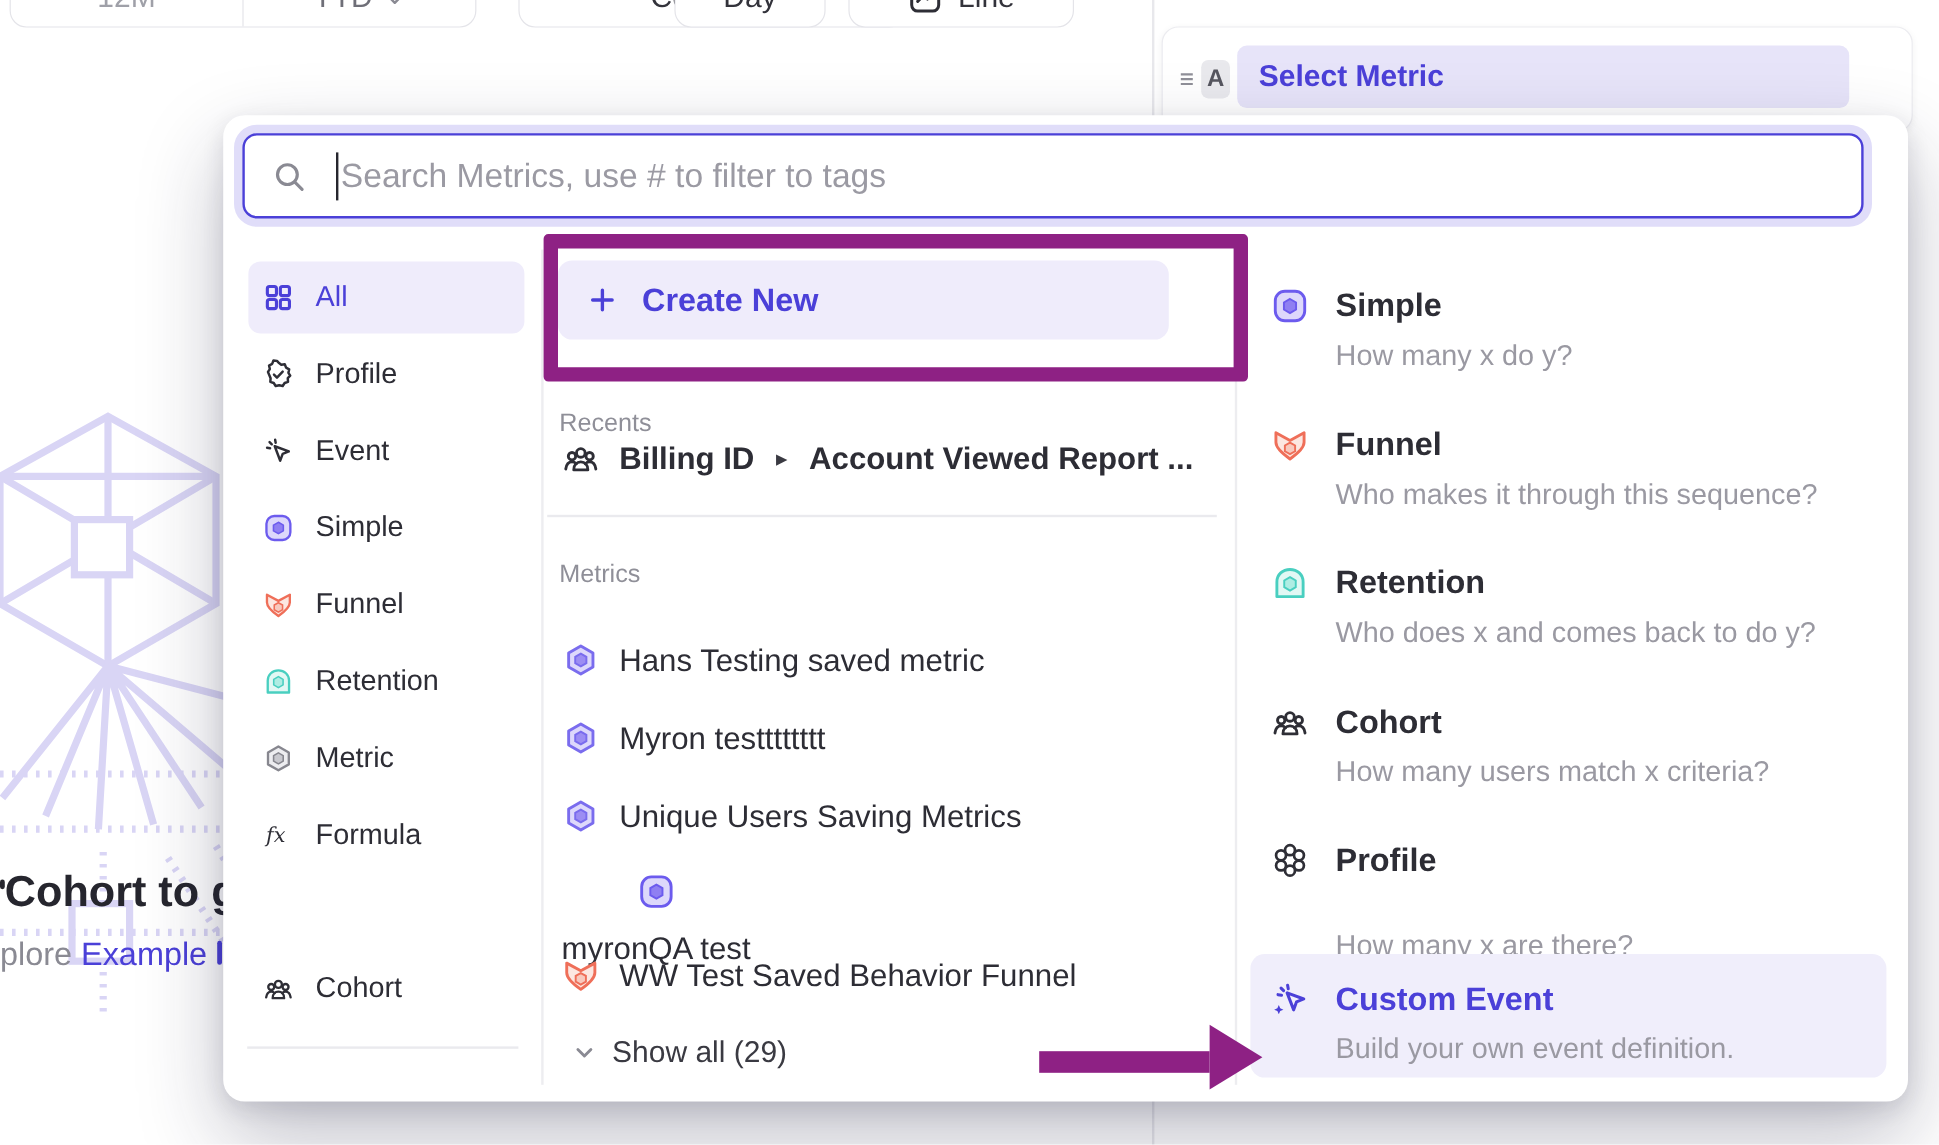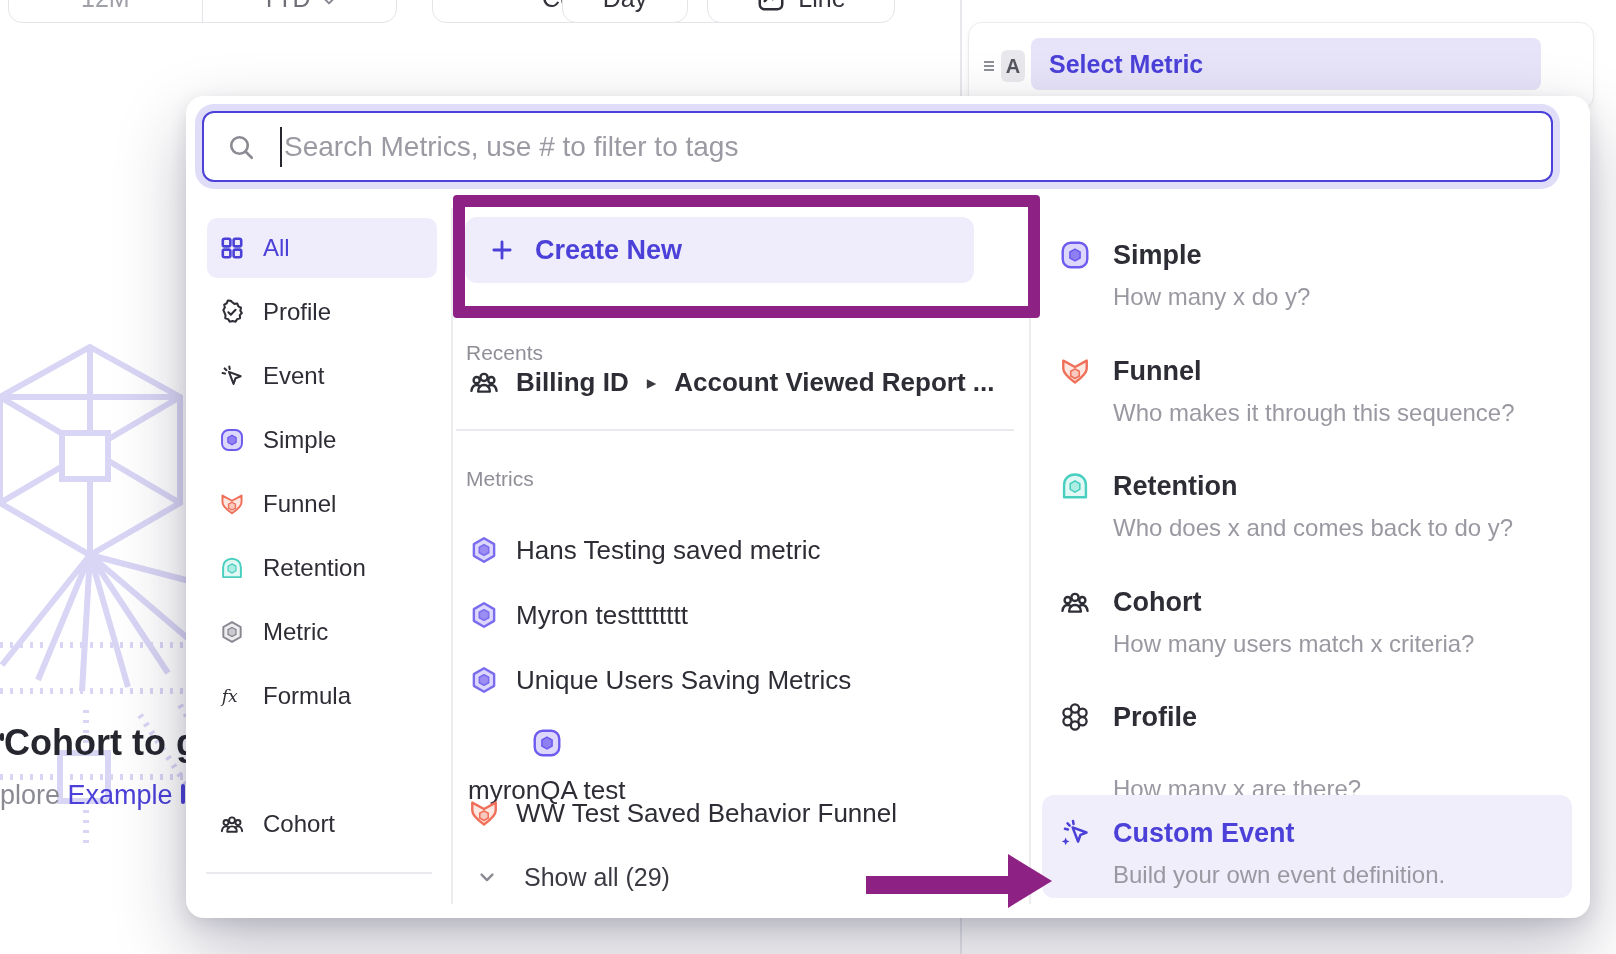--- a/index.html
+++ b/index.html
@@ -52,21 +52,21 @@
   .create-new{position:absolute;left:279px;top:121px;width:509px;height:66px;background:#EFECFB;border-radius:12px;
               display:flex;align-items:center;}
   .create-new .plus{width:26px;height:26px;margin-left:24px;flex:none;}
   .create-new .lbl{margin-left:20px;font-size:27px;font-weight:600;color:#4B40D8;}
   .sec-label{position:absolute;left:280px;font-size:21px;font-weight:500;color:#8F8F98;}
   .m-row{position:absolute;left:282px;height:40px;display:flex;align-items:center;gap:16px;white-space:nowrap;}
   .m-row .ico{width:32px;height:32px;flex:none;}
   .m-row .nm{font-size:26px;font-weight:500;color:#2D2D35;}
   .bc-sep{font-size:19px;color:#3A3A42;margin:0 2px;}
   .recent-nm{font-size:26px;font-weight:600;color:#2D2D35;}
-  .show-all{position:absolute;left:288px;top:761px;height:40px;display:flex;align-items:center;gap:24px;}
+  .show-all{position:absolute;left:288px;top:761px;height:40px;display:flex;align-items:center;gap:10px;}
   .show-all .chev{width:26px;height:26px;flex:none;}
   .show-all .lbl{font-size:25px;font-weight:500;color:#3A3A42;}
   
   .t-ico{position:absolute;left:873px;width:32px;height:32px;}
   .t-title{position:absolute;left:927px;transform:translateY(-50%);font-size:27px;font-weight:600;color:#2D2D35;white-space:nowrap;}
   .t-desc{position:absolute;left:927px;transform:translateY(-50%);font-size:24px;color:#9A99A2;white-space:nowrap;}
   .t-title.accent{color:#4B40D8;}
   .hl{position:absolute;left:856px;top:699px;width:530px;height:103px;background:#F0EEFB;border-radius:12px;}
   
   .anno-rect{position:absolute;left:453px;top:195px;width:587px;height:123px;border:12px solid #8E2184;

